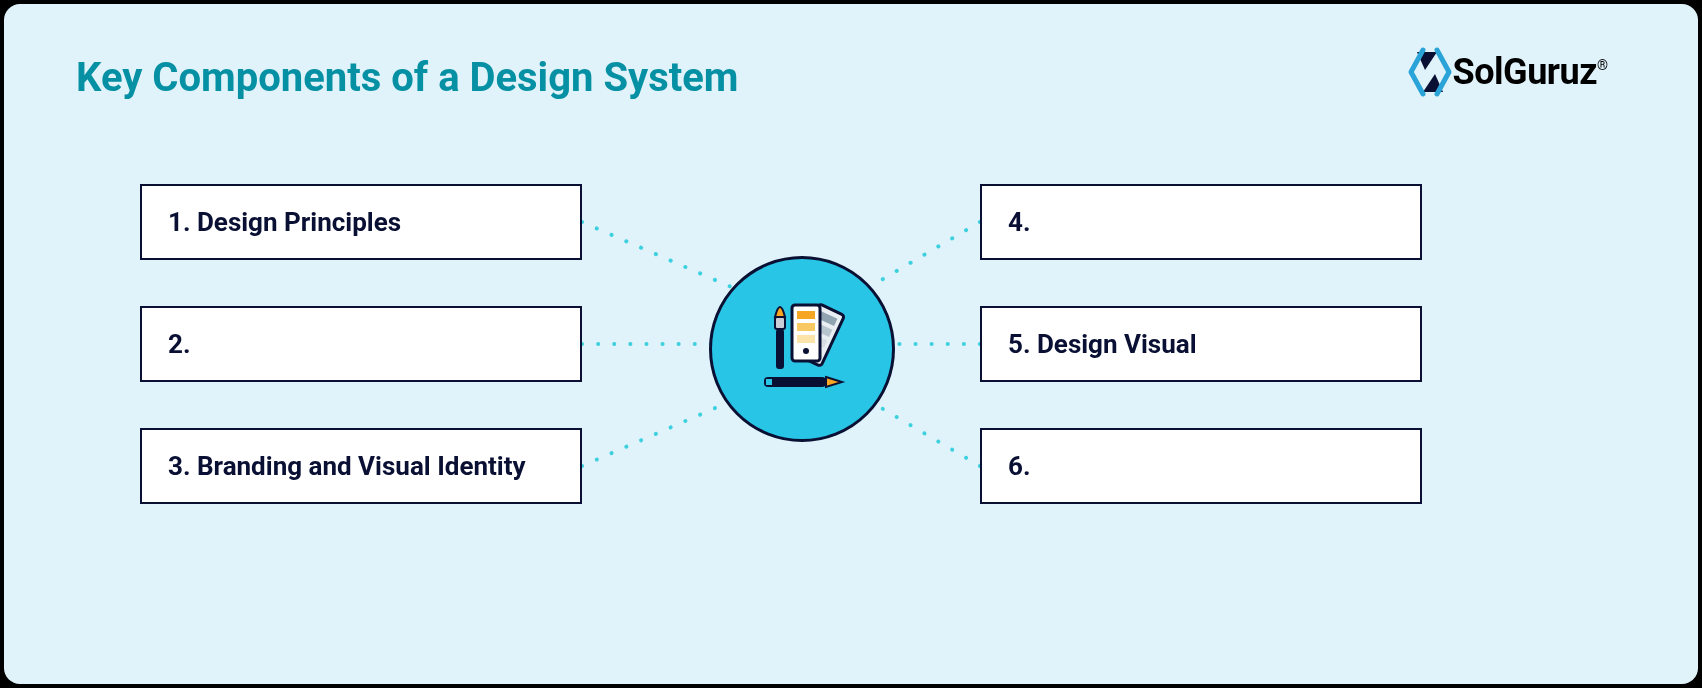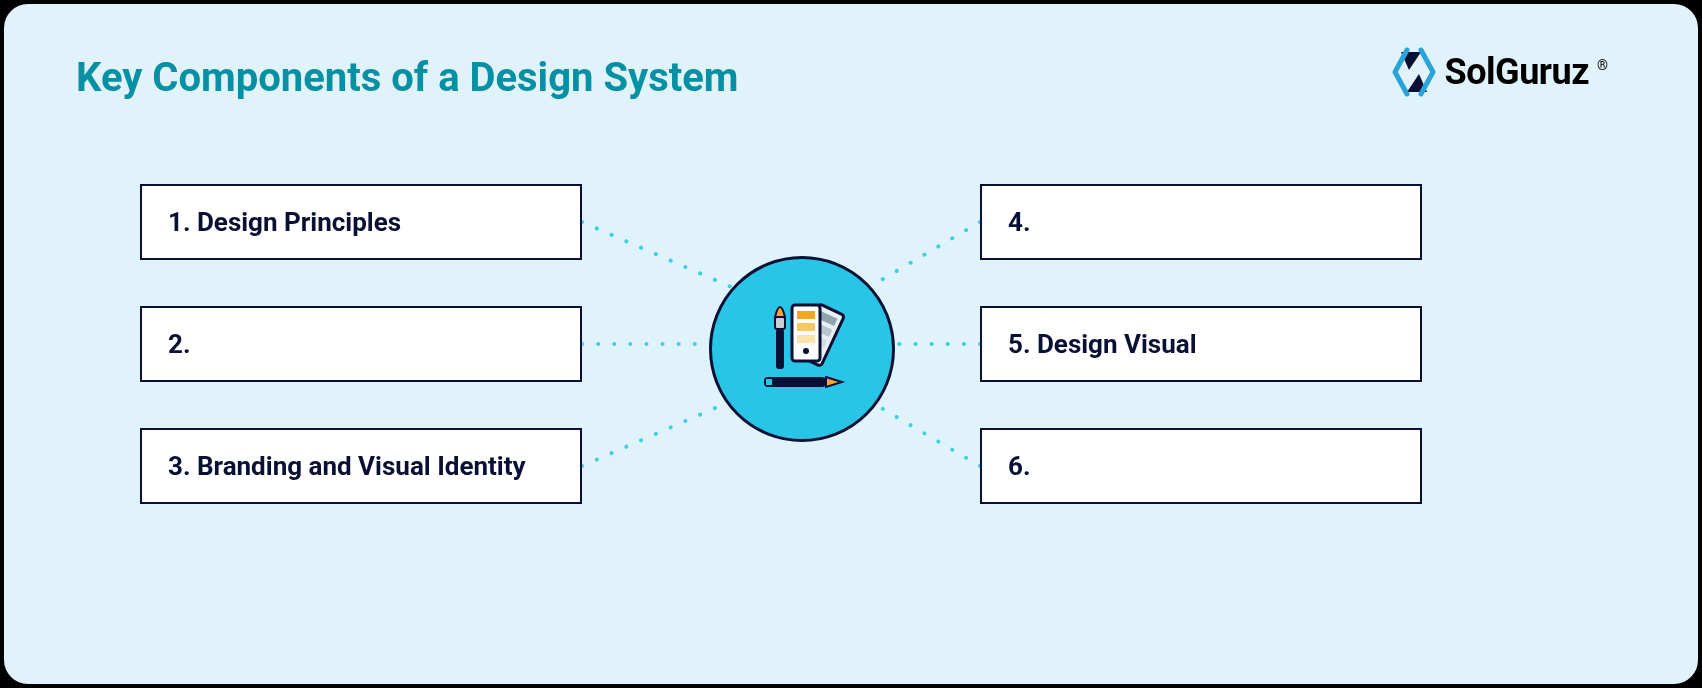--- a/index.html
+++ b/index.html
@@ -10,37 +10,37 @@
     width: 1702px;
     height: 688px;
     overflow: hidden;
   }
   .card {
     position: relative;
     width: 1694px;
     height: 680px;
     margin: 4px;
     background: #E1F3FA;
-    border-radius: 24px;
+    border-radius: 16px;
   }
   .title {
     position: absolute;
     top: 50px;
     left: 72px;
     font-size: 40px;
     font-weight: 700;
     color: #0690A4;
   }
   .brand {
     position: absolute;
     top: 42px;
     right: 90px;
     display: flex;
     align-items: center;
-    gap: 8px;
+    gap: 0;
   }
   .brand-name {
     font-size: 36px;
     font-weight: 700;
     color: #000;
     letter-spacing: -0.5px;
   }
   .brand-reg {
     font-size: 14px;
     color: #000;

